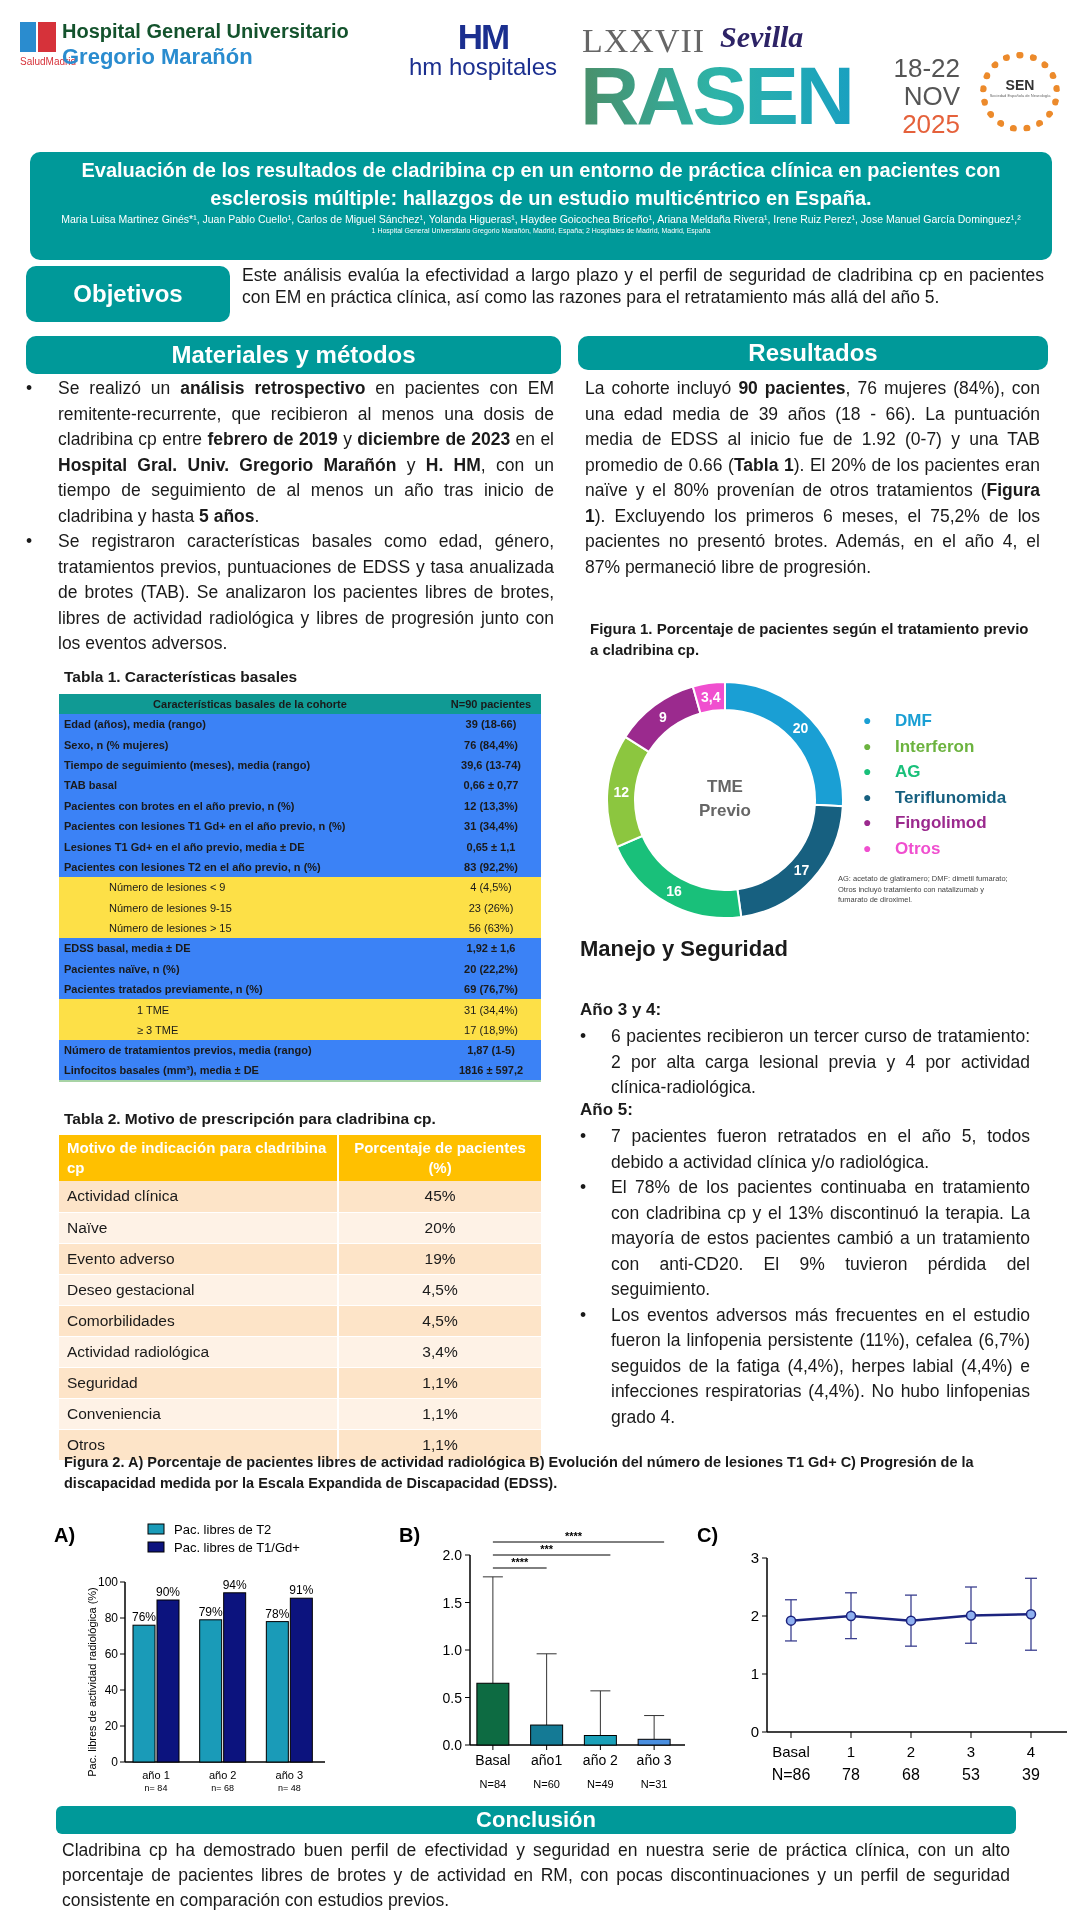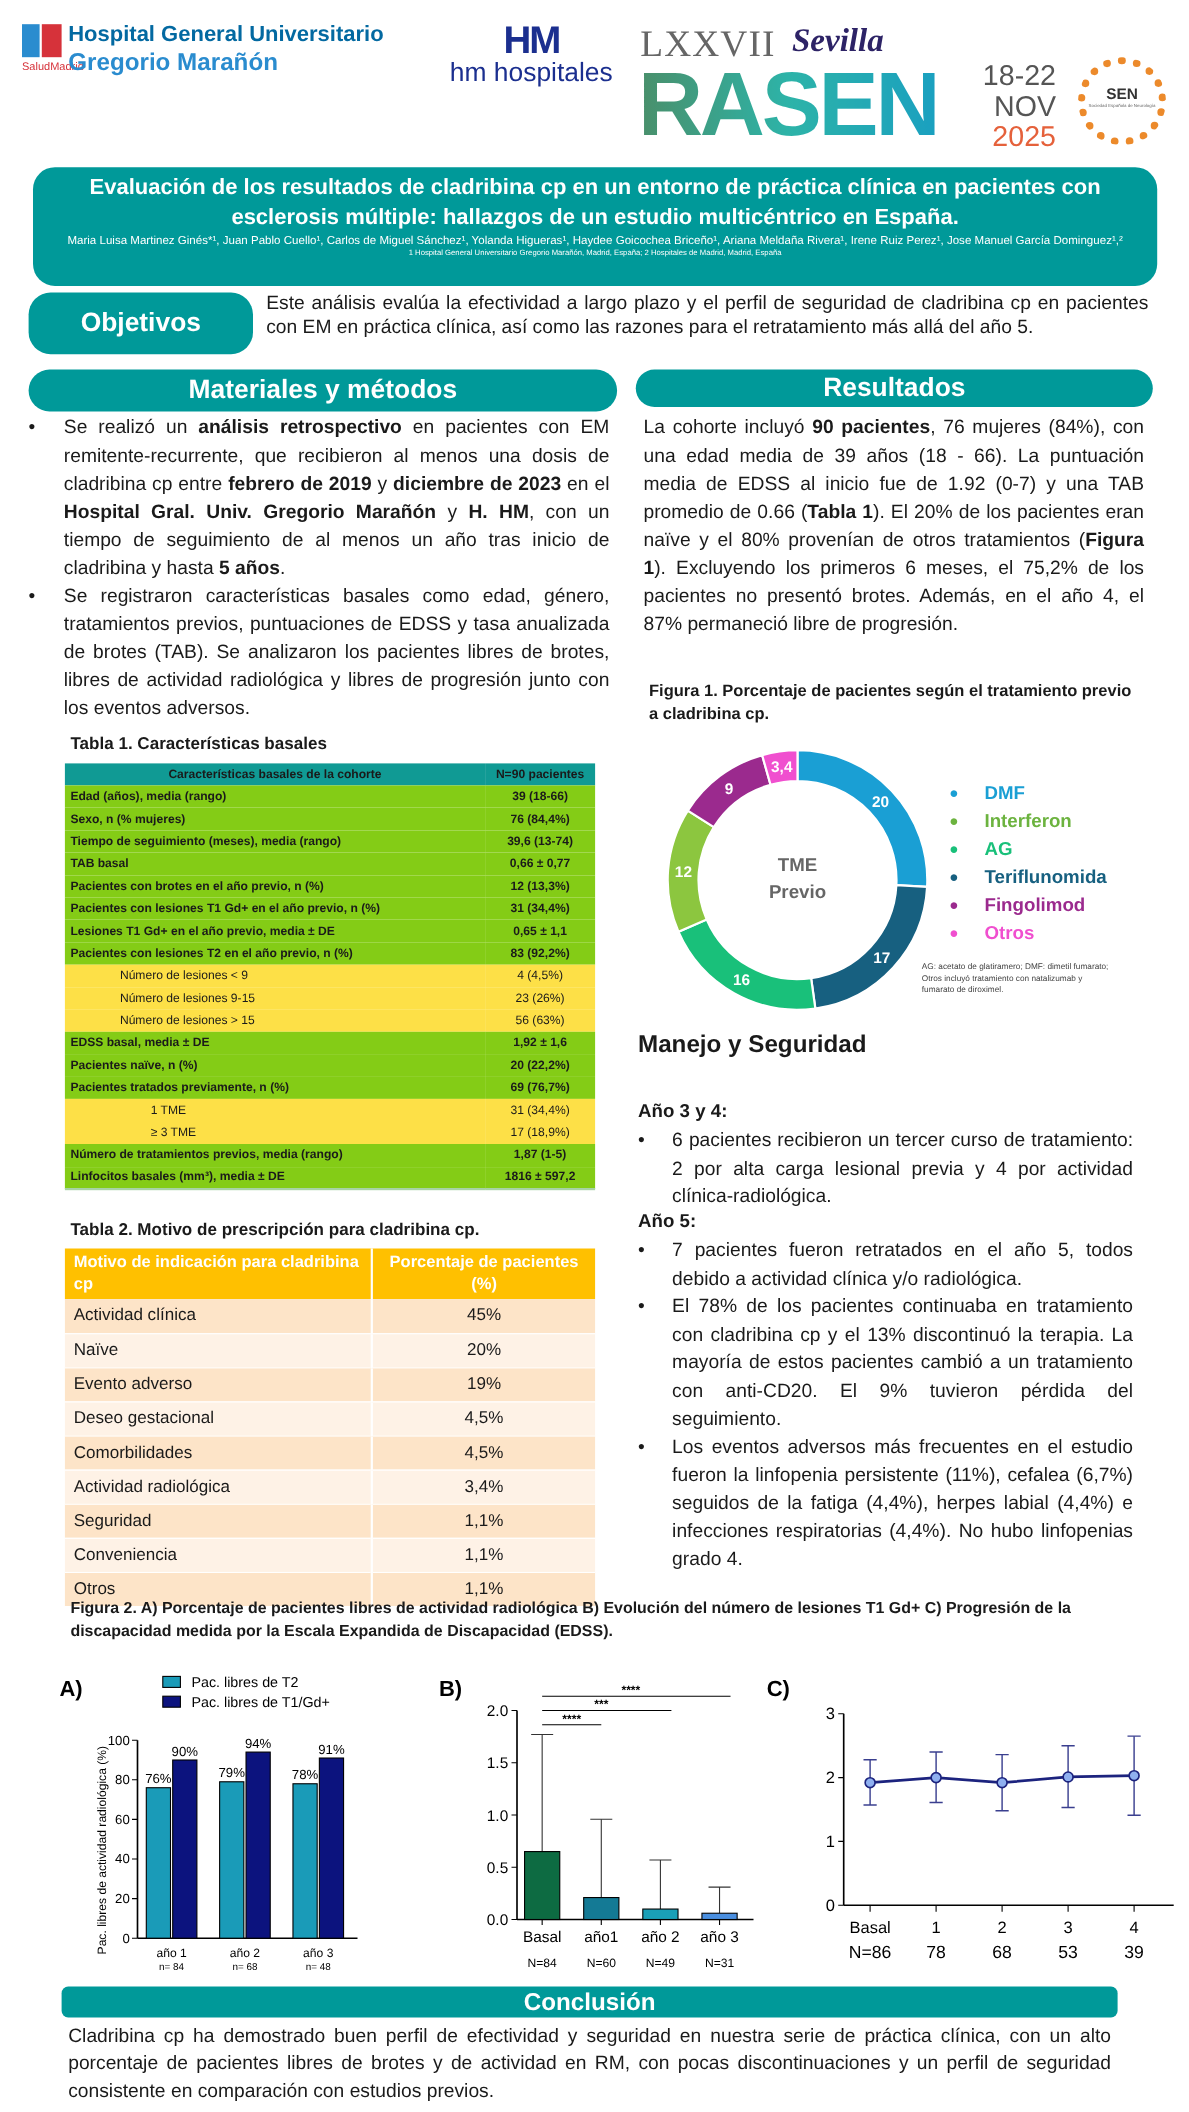--- a/index.html
+++ b/index.html
@@ -1,25 +1,25 @@
 <!DOCTYPE html>
 <html><head>
 <meta charset="utf-8">
 <style>
 *{box-sizing:border-box;margin:0;padding:0}
 body{width:1081px;height:1920px;background:#fff;font-family:"Liberation Sans",sans-serif;color:#1a1a1a;position:relative;overflow:hidden}
 .abs{position:absolute}
-.teal{background:#009999;color:#fff;border-radius:20px}
+.teal{background:#009999;color:#fff;border-radius:10px}
 
 .logo-hgm{left:20px;top:20px;width:370px;height:60px}
 .hgm-mark{position:absolute;left:0;top:2px;width:36px;height:30px}
 .hgm-mark .a{position:absolute;left:0;top:0;width:16px;height:30px;background:#2a8ccf}
 .hgm-mark .b{position:absolute;left:18px;top:0;width:18px;height:30px;background:#d6323a}
 .hgm-salud{position:absolute;left:0;top:36px;font-size:10px;color:#d6323a}
-.hgm-t1{position:absolute;left:42px;top:0;font-size:20px;font-weight:bold;color:#0369a1;white-space:nowrap}
+.hgm-t1{position:absolute;left:42px;top:0;font-size:20px;font-weight:bold;color:#14532d;white-space:nowrap}
 .hgm-t2{position:absolute;left:42px;top:24px;font-size:22px;font-weight:bold;color:#2a8ccf;white-space:nowrap}
 .logo-hm{left:408px;top:22px;width:150px;height:64px;text-align:center}
 .hm-mark{font-size:35px;font-weight:bold;color:#1b2f8f;letter-spacing:-2px;line-height:30px}
 .hm-text{font-size:24px;color:#1b2f8f;line-height:30px}
 .logo-rasen{left:580px;top:20px;width:300px;height:110px}
 .ras-lx{position:absolute;left:2px;top:2px;font-size:34px;color:#666;font-family:"Liberation Serif",serif;letter-spacing:1px}
 .ras-sev{position:absolute;left:140px;top:0;font-size:30px;font-style:italic;font-weight:bold;color:#2d2366;font-family:"Liberation Serif",serif}
 .ras-big{position:absolute;left:0;top:36px;font-size:82px;font-weight:bold;line-height:80px;letter-spacing:-3px;background:linear-gradient(90deg,#4a8f6a,#2db3a8,#1aa0c0);-webkit-background-clip:text;color:transparent}
 .ras-date{position:absolute;left:300px;top:34px;width:80px;font-size:26px;line-height:28px;color:#555;text-align:right}
 .ras-date .y{color:#e5613b}
@@ -44,21 +44,21 @@
 .res-body{left:585px;top:376px;width:455px;font-size:17.5px;line-height:25.5px;text-align:justify}
 b{font-weight:bold}
 
 .cap{font-size:15.5px;font-weight:bold}
 .t1cap{left:64px;top:668px}
 .t1{left:59px;top:694px;width:482px;border-collapse:collapse;font-size:11px}
 .t1 table{width:100%;border-collapse:collapse}
 .t1 th{background:#109a94;color:#1a1a1a;font-weight:bold;height:20px;font-size:11px}
 .t1 td{height:20.4px;padding:0 5px}
 .t1 td.v{text-align:center;width:100px}
-.t1 tr.bold td{font-weight:bold;background:#84cc16}
+.t1 tr.bold td{font-weight:bold;background:#3b82f6}
 .t1 tr.sub td{background:#fde047}
 .t1 tr.sub td.l{padding-left:50px}
 .t1 tr.sub2 td.l{padding-left:78px}
 .t1 tr:last-child td{border-bottom:2px solid #a7d3a5}
 
 .t2cap{left:64px;top:1110px}
 .t2{left:59px;top:1135px;width:482px}
 .t2 table{width:100%;border-collapse:collapse;font-size:15.5px}
 .t2 th{background:#ffc000;color:#fff;font-weight:bold;text-align:left;padding:2px 8px;height:46px;line-height:20px;font-size:15px}
 .t2 th.v{text-align:center;border-left:2px solid #fff}

